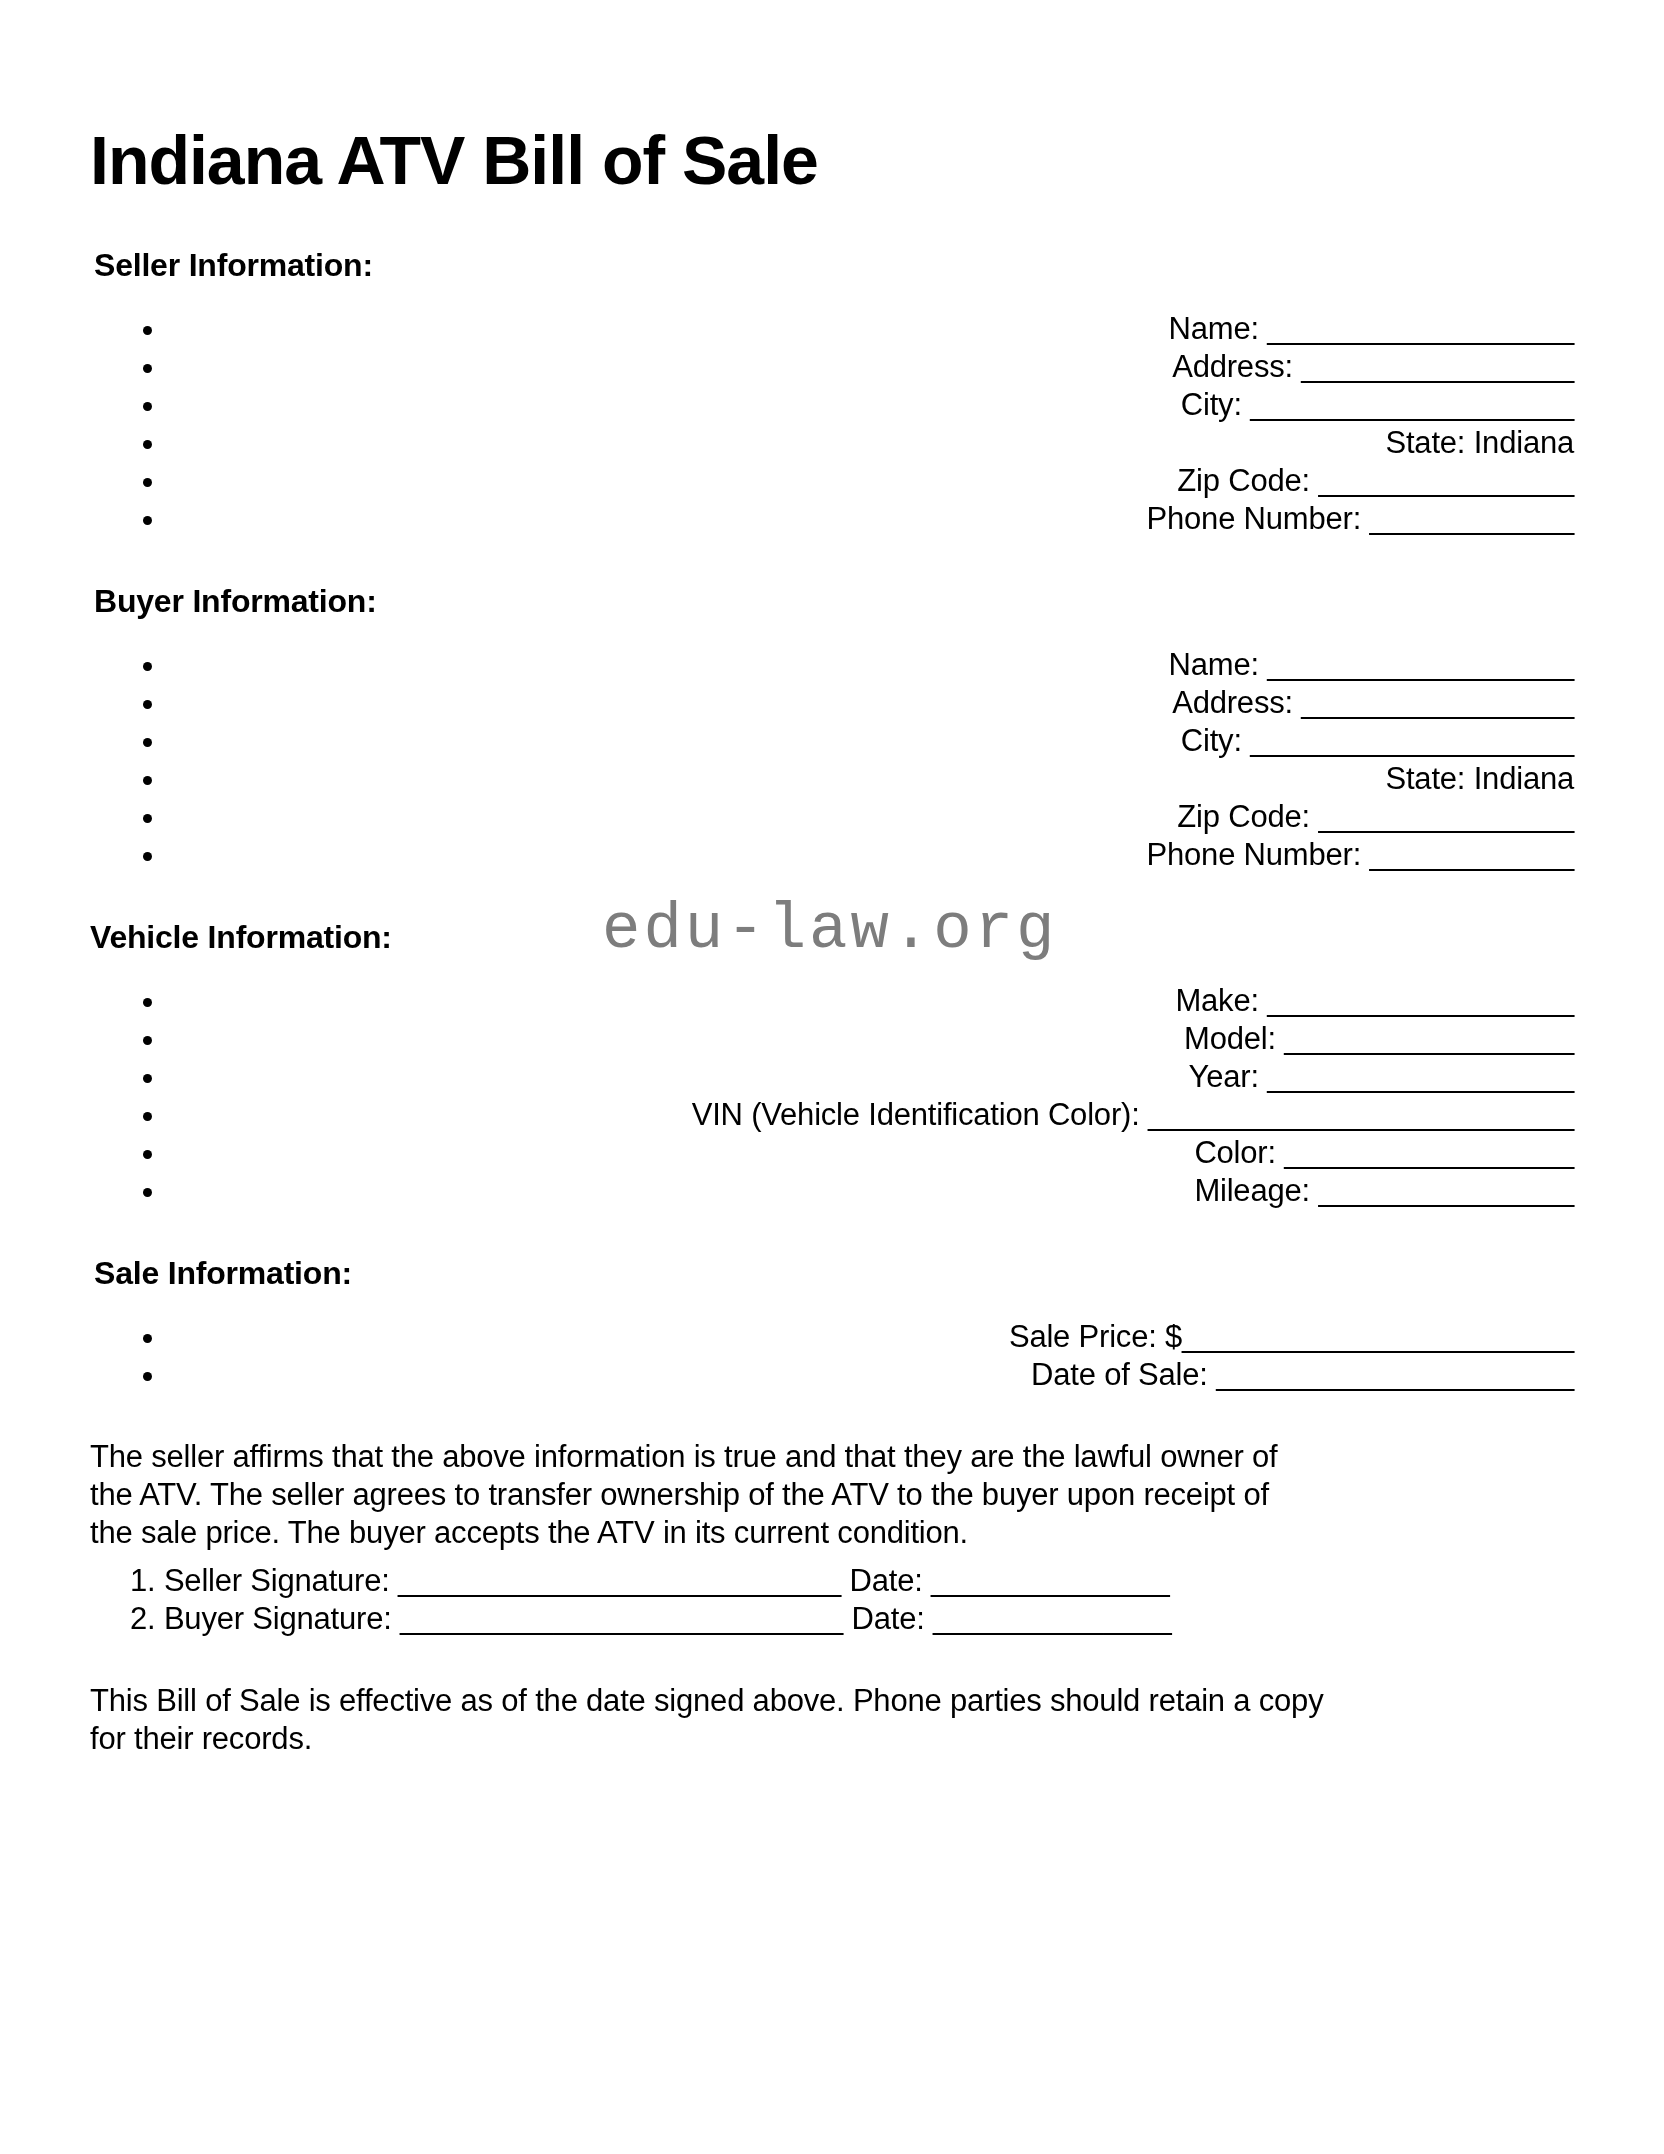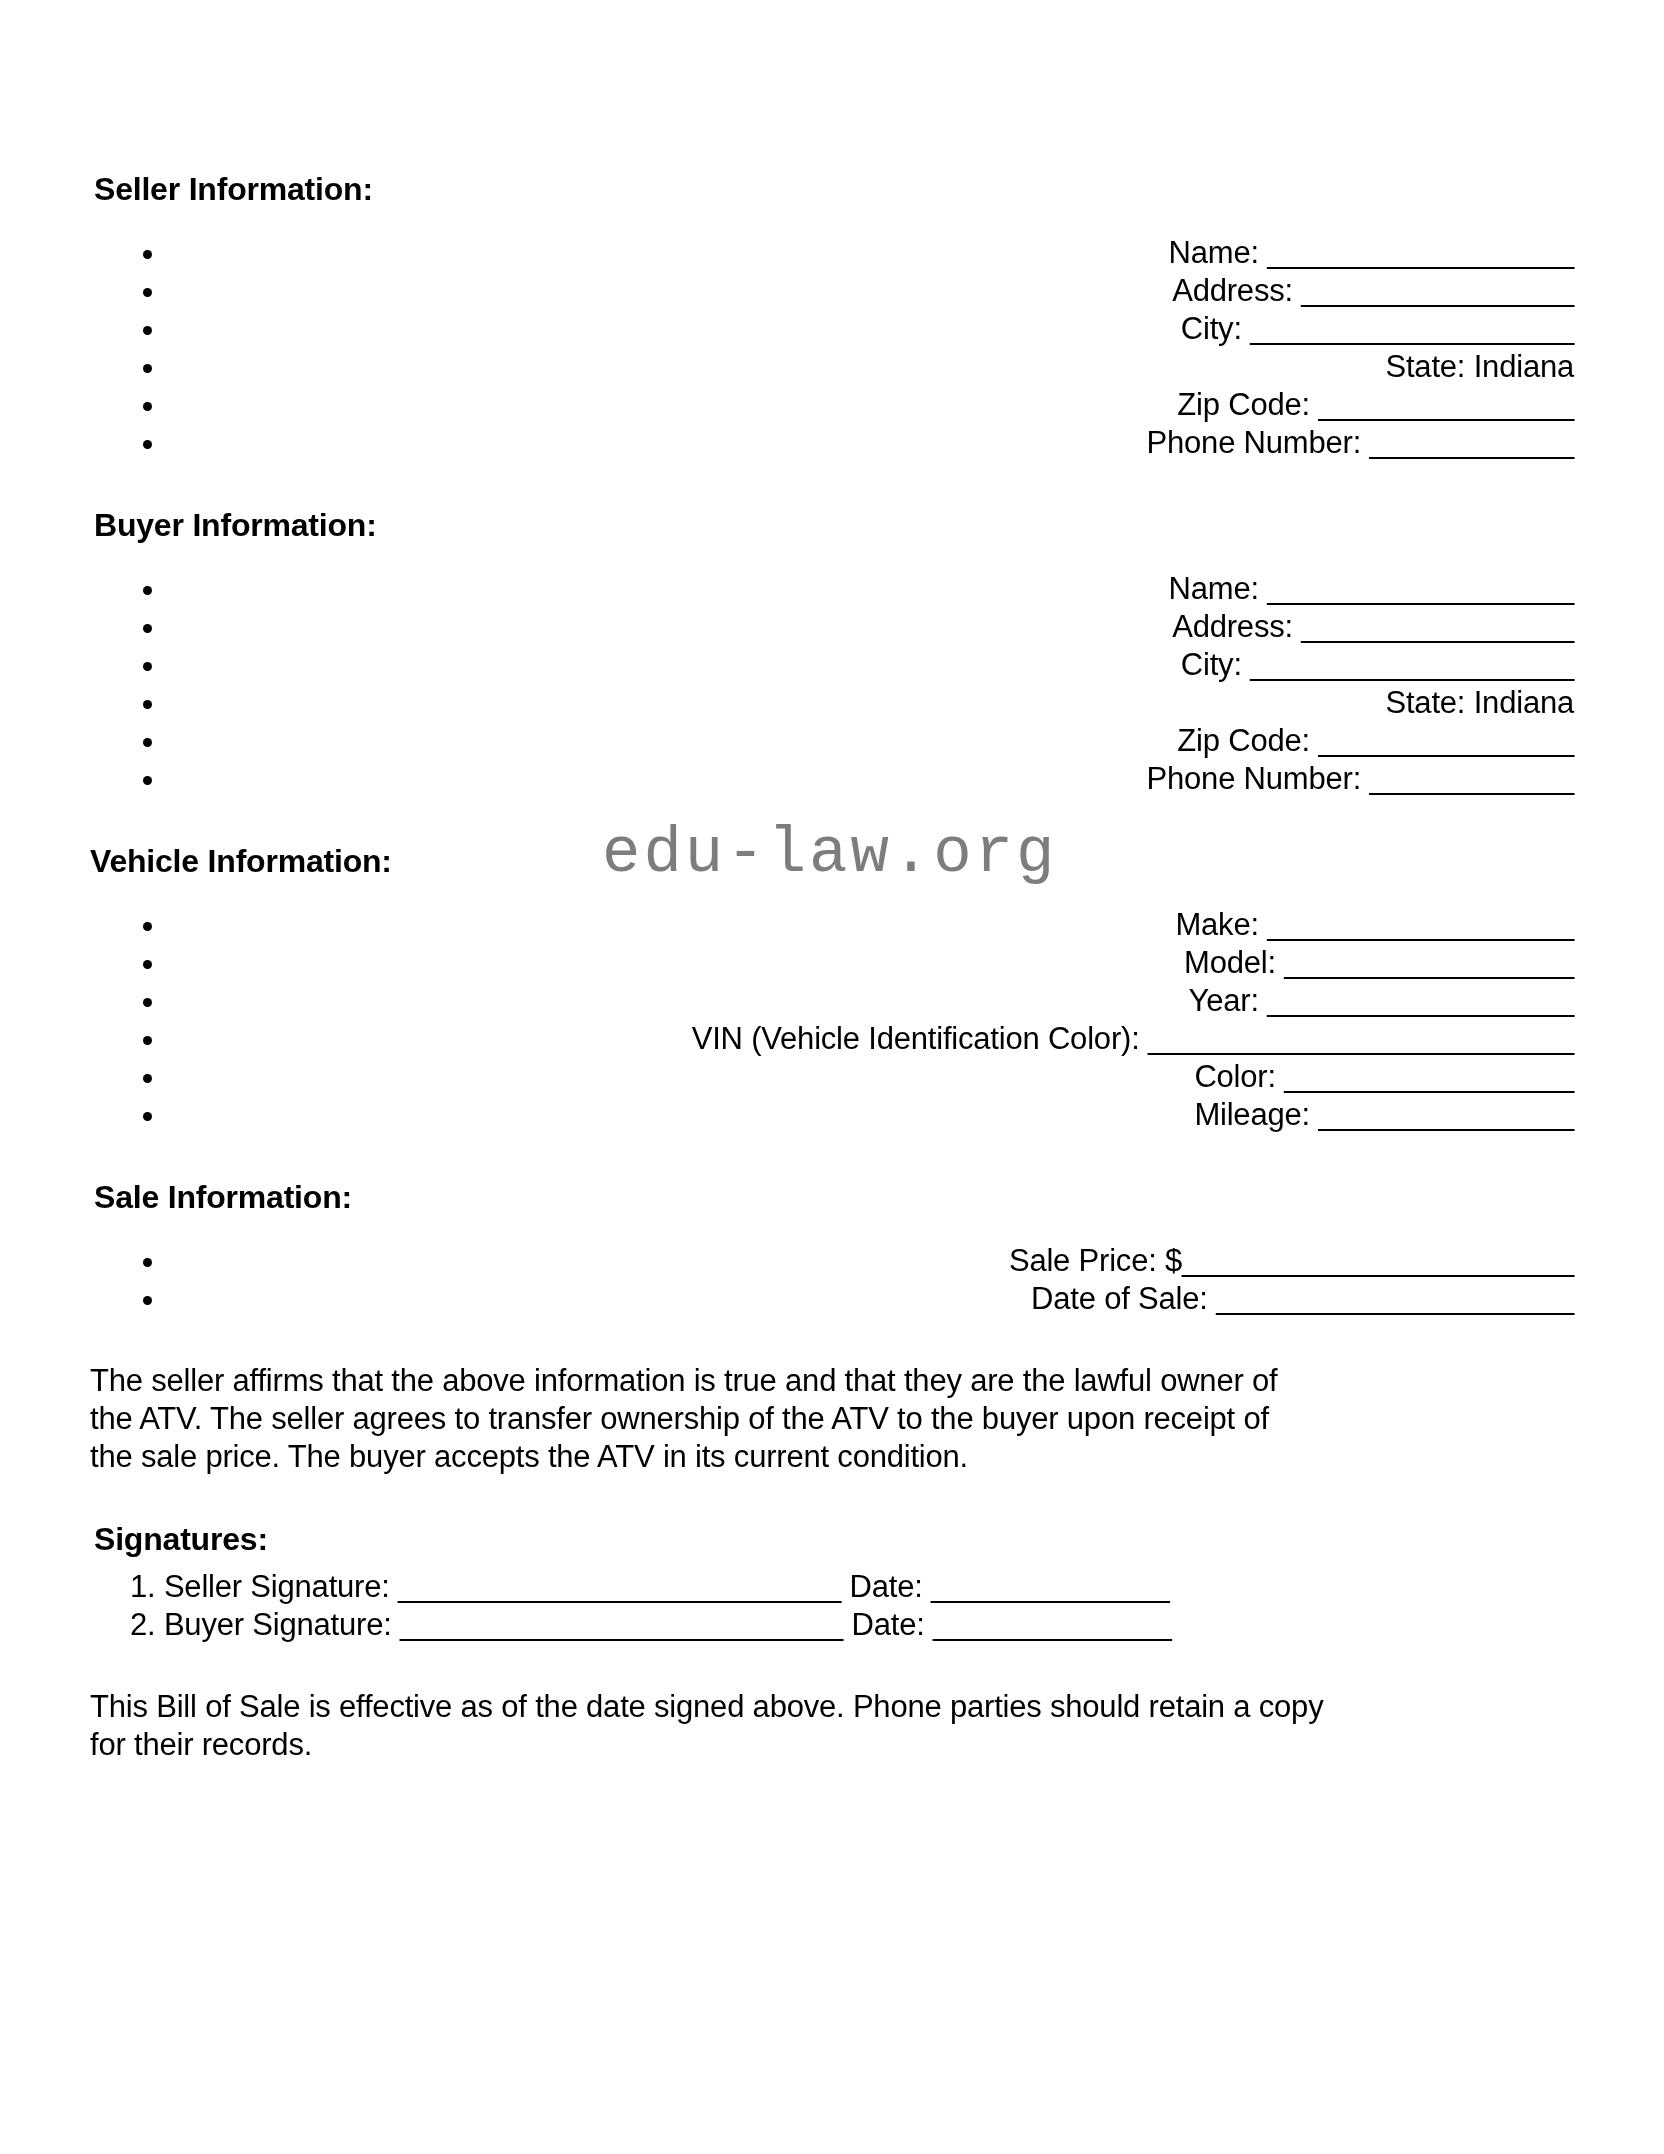--- a/index.html
+++ b/index.html
@@ -74,20 +74,21 @@
   ol.sig-list li {
     line-height: 38px;
     white-space: pre-wrap;
   }
 </style>
 </head>
 <body>
 
 <div class="page">
 
+  <h1>Indiana ATV Bill of Sale</h1>
 
 
   <h2>Seller Information:</h2>
   <ul>
 
   <li><span>Name: </span><span>__________________</span></li>
       <li><span>Address: </span><span>________________</span></li>
       <li><span>City: </span><span>___________________</span></li>
       <li><span>State: Indiana</span><span></span></li>
       <li><span>Zip Code: </span><span>_______________</span></li>
@@ -123,21 +124,20 @@
   <ul>
 
   <li><span>Sale Price: $</span><span>_______________________</span></li>
       <li><span>Date of Sale: </span><span>_____________________</span></li>
     </ul>
 
   <p>The seller affirms that the above information is true and that they are the lawful owner of
 the ATV. The seller agrees to transfer ownership of the ATV to the buyer upon receipt of
 the sale price. The buyer accepts the ATV in its current condition.</p>
 
-  <h2>Signatures:</h2>
   <ol class="sig-list">
 
   <li><span>1.</span><span> Seller Signature: </span><span>__________________________</span><span> Date: </span><span>______________</span></li>
       <li><span>2.</span><span> Buyer Signature: </span><span>__________________________</span><span> Date: </span><span>______________</span></li>
     </ol>
 
   <p>This Bill of Sale is effective as of the date signed above. Phone parties should retain a copy
 for their records.</p>
 
 </div>

